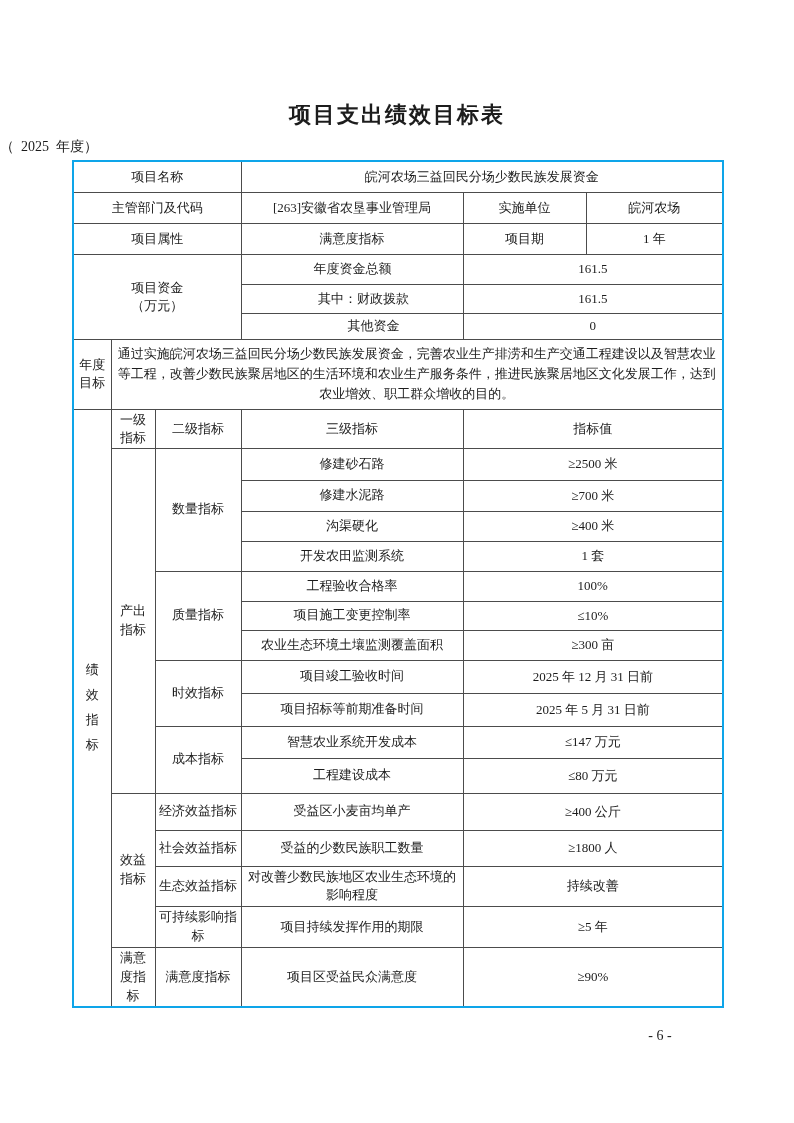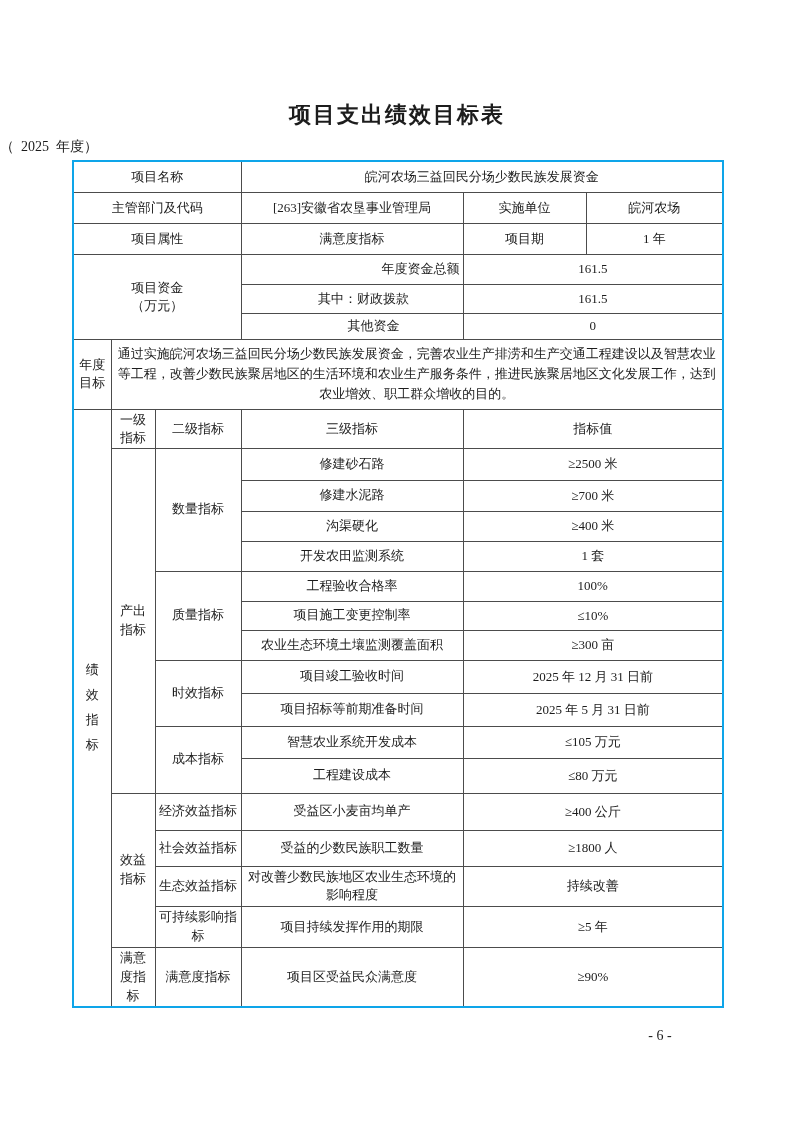--- a/index.html
+++ b/index.html
@@ -50,21 +50,21 @@
     padding: 1px 3px;
     overflow: hidden;
   }
   td.lbl { font-size: 13px; }
   td.goal-text {
     text-align: left;
     padding: 4px 9px;
     line-height: 1.55;
   }
   td.fund-row { text-align: left; }
-  td.fund-row.indent-1 { padding-left: 4px; text-align: right; }
+  td.fund-row.indent-1 { padding-left: 4px; }
   td.fund-row.indent-2 { padding-left: 26px; }
   td.fund-row.indent-3 { padding-left: 46px; }
   td.l1cell { padding: 1px 2px; line-height: 1.45; }
   td.l2cell { padding: 1px 7px; line-height: 1.45; }
   td.l3cell { padding: 1px 10px; line-height: 1.45; }
   .vtext {
     width: 14px;
     margin: 0 auto;
     word-break: break-all;
     line-height: 1.92;
@@ -186,21 +186,21 @@
       <td colspan="2">2025 年 12 月 31 日前</td>
     </tr>
     <tr style="height:33px">
       <td class="l3cell">项目招标等前期准备时间</td>
       <td colspan="2">2025 年 5 月 31 日前</td>
     </tr>
 
     <tr style="height:32px">
       <td rowspan="2" class="l2cell">成本指标</td>
       <td class="l3cell">智慧农业系统开发成本</td>
-      <td colspan="2">≤105 万元</td>
+      <td colspan="2">≤147 万元</td>
     </tr>
     <tr style="height:35px">
       <td class="l3cell">工程建设成本</td>
       <td colspan="2">≤80 万元</td>
     </tr>
 
     <tr style="height:37px">
       <td rowspan="4" class="l1cell">效益指标</td>
       <td class="l2cell">经济效益指标</td>
       <td class="l3cell">受益区小麦亩均单产</td>

